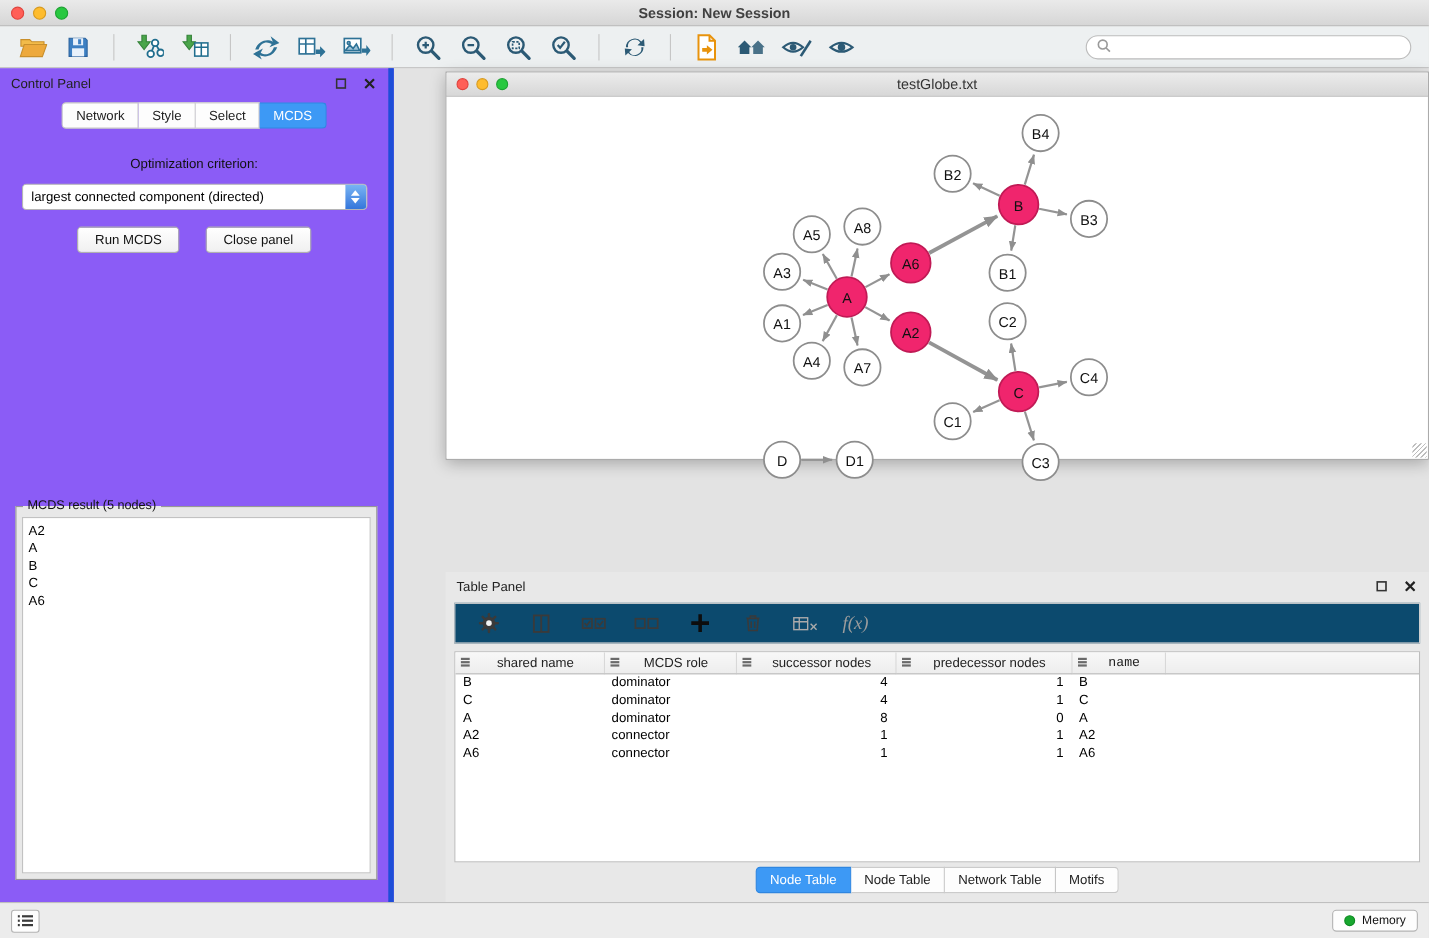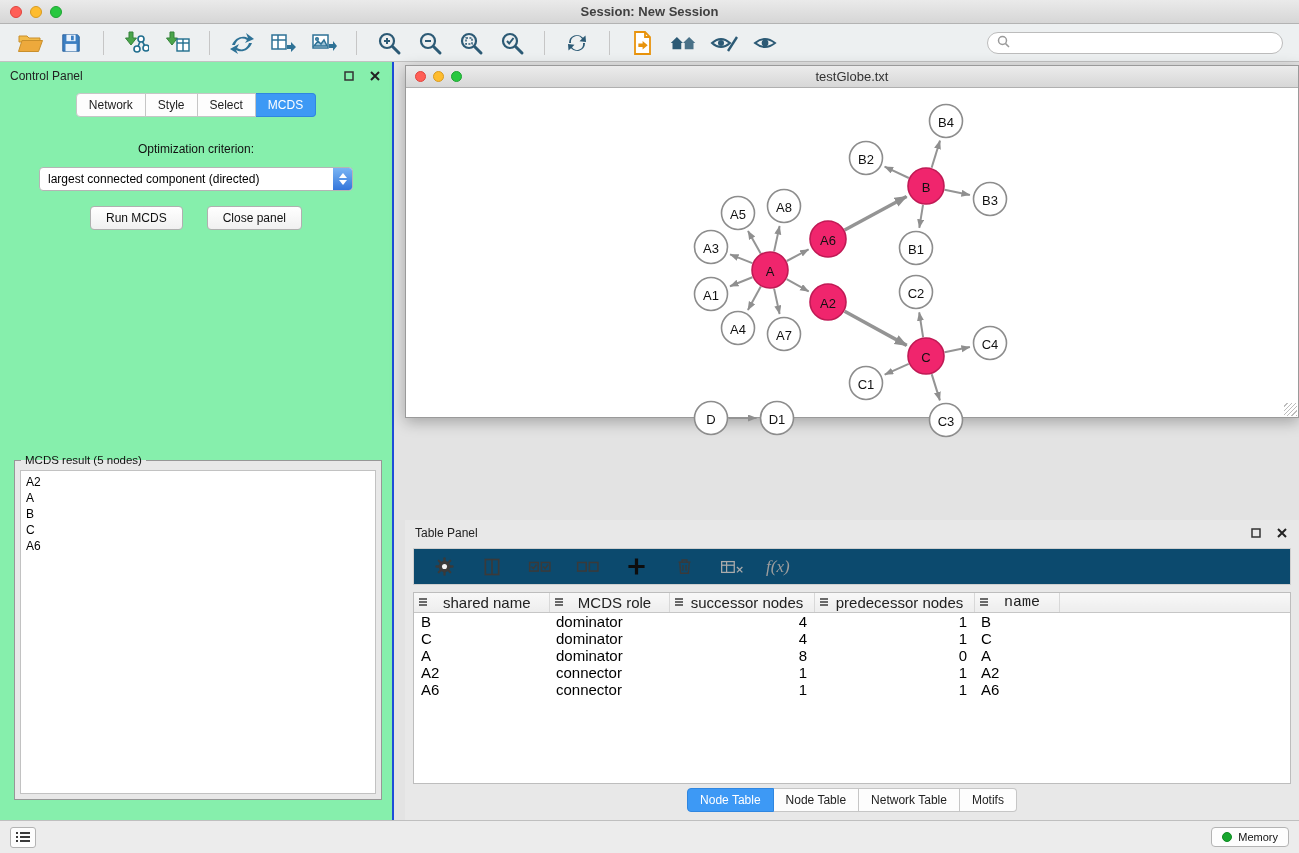--- a/index.html
+++ b/index.html
@@ -18,21 +18,21 @@
   .app-title{font-size:13px;font-weight:bold;color:#404040}
 
   
   .toolbar{position:absolute;top:24px;left:0;right:0;height:38px;background:#edf0f1;border-bottom:1px solid #c2c2c2;display:flex;align-items:center;padding:0 16px;gap:13px}
   .tool{width:28px;height:28px;display:flex;align-items:center;justify-content:center}
   .tdiv{width:1px;height:24px;background:#c6c6c6;margin:0 5px}
   .search{margin-left:auto;width:296px;height:22px;border:1px solid #bcbcbc;border-radius:12px;background:#fff;display:flex;align-items:center;padding:0 9px;gap:6px}
   .search input{border:none;outline:none;flex:1;font-size:12px;background:transparent;color:#333}
 
   
-  .control-panel{position:absolute;left:0;top:62px;width:394px;bottom:33px;background:#86efac;border-right:2px solid #1d4ed8}
+  .control-panel{position:absolute;left:0;top:62px;width:358px;bottom:33px;background:#8b5cf6;border-right:5px solid #1d4ed8}
   .cp-header{height:28px;display:flex;align-items:center;padding:0 10px;font-size:12px;color:#222}
   .win-btns{margin-left:auto;display:flex;gap:12px;align-items:center}
   .win-btn{width:14px;height:14px;display:flex;align-items:center;justify-content:center}
   .seg-tabs{display:flex;justify-content:center;margin:3px 0 0}
   .seg-tab{font-size:12px;padding:4px 12px;background:#fdfdfd;border:1px solid #c6c6c6;border-left:none;color:#222}
   .seg-tab:first-child{border-left:1px solid #c6c6c6;border-radius:4px 0 0 4px}
   .seg-tab:last-child{border-radius:0 4px 4px 0}
   .seg-tab.active{background:#3d99f5;border-color:#2f86e0;color:#fff}
   .opt-label{text-align:center;font-size:12px;margin-top:25px;color:#111}
   .dropdown{margin:11px auto 0;width:314px;height:24px;background:#fff;border:1px solid #b5b5b5;border-radius:4px;display:flex;align-items:center;overflow:hidden}
@@ -56,21 +56,21 @@
   .nw-canvas{position:absolute;top:22px;left:0;right:0;bottom:0;background:#fff}
   .nw-canvas svg{display:block}
   .grip{position:absolute;right:1px;bottom:1px;width:13px;height:13px;background:repeating-linear-gradient(135deg,transparent 0 2px,#bdbdbd 2px 3px)}
 
   
   .table-panel{position:absolute;left:405px;top:520px;right:0;bottom:33px;background:#e8e8e8}
   .tp-header{height:26px;display:flex;align-items:center;padding:0 10px;font-size:12px;color:#222}
   .tp-toolbar{margin:2px 8px 0;height:37px;background:#0c4a6e;border:1px solid #cfcfcf;display:flex;align-items:center;gap:20px;padding:0 16px}
   .fx{font-family:"Liberation Serif",serif;font-style:italic;font-size:17px;color:#9d9d9d}
   .tp-table-wrap{position:absolute;top:72px;left:8px;right:8px;bottom:36px;background:#fff;border:1px solid #bdbdbd;overflow:hidden}
-  table{border-collapse:collapse;width:100%;font-size:15px;table-layout:fixed}
+  table{border-collapse:collapse;width:100%;font-size:12px;table-layout:fixed}
   th{background:linear-gradient(#f8f8f8,#ededed);border-right:1px solid #d8d8d8;border-bottom:1px solid #c6c6c6;font-weight:normal;height:19px;padding:0 4px;color:#222}
   th.filler{border-right:none}
   .hcell{display:flex;align-items:center}
   .hlabel{flex:1;text-align:center}
   .colicon{width:11px;height:10px;display:inline-block;position:relative;flex:0 0 11px}
   .colicon::before{content:"";position:absolute;left:1px;top:1px;width:8px;height:2px;background:#6a6a6a;box-shadow:0 3px 0 #6a6a6a,0 6px 0 #6a6a6a}
   td{height:16px;padding:0 7px;color:#000;white-space:nowrap;overflow:hidden}
   .bottom-tabs{position:absolute;bottom:8px;left:0;right:0;display:flex;justify-content:center}
 
   

